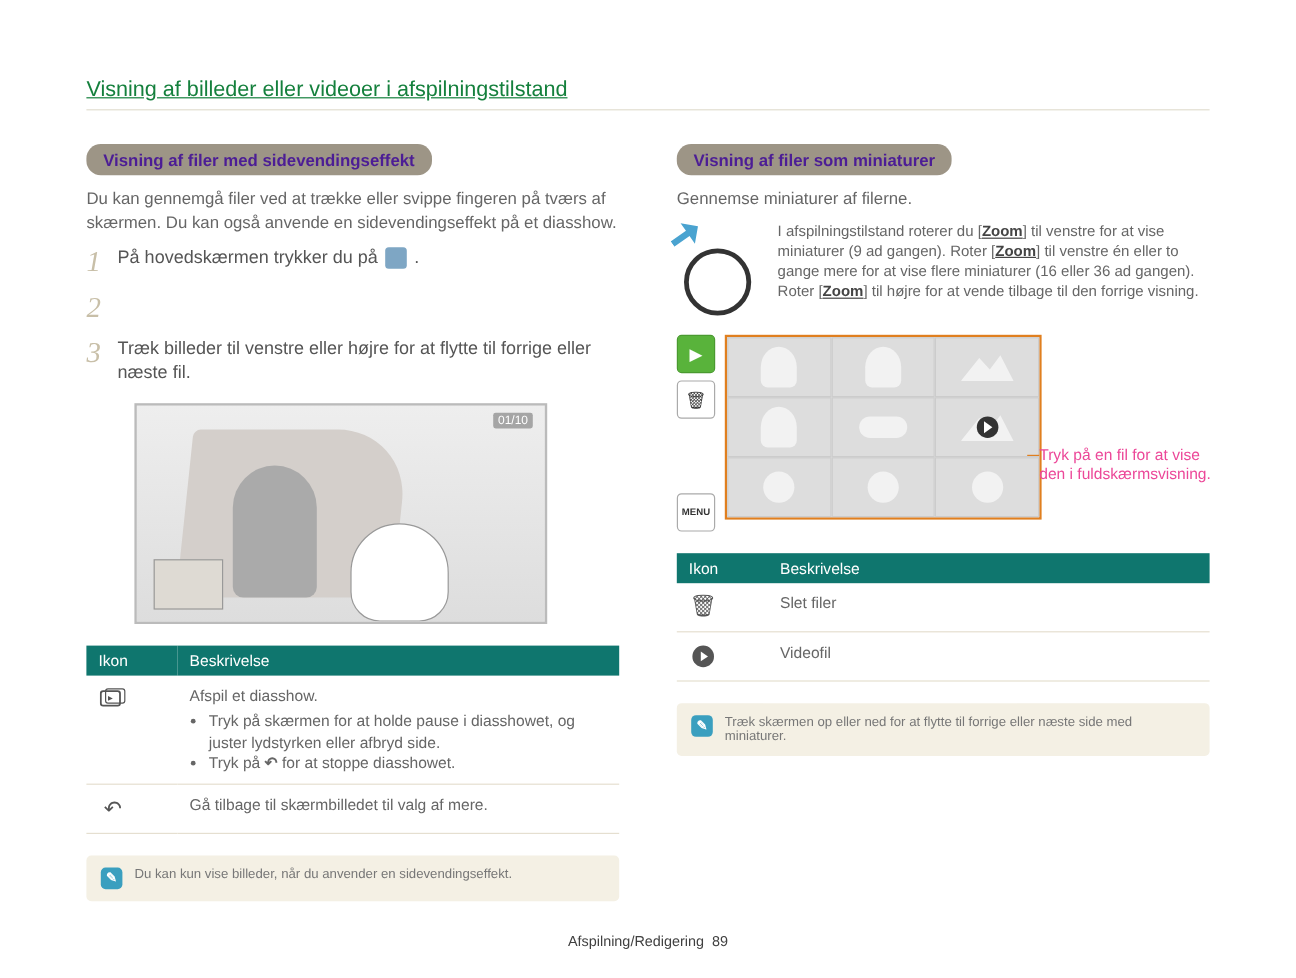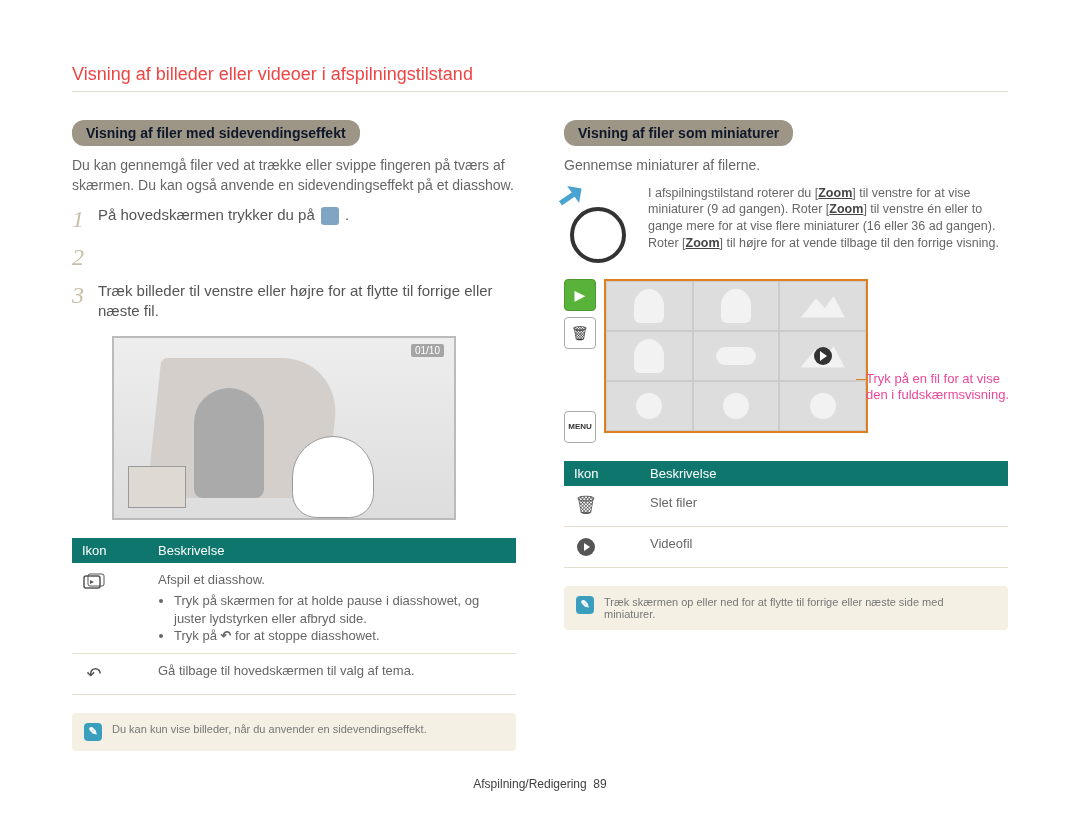--- a/index.html
+++ b/index.html
@@ -10,38 +10,39 @@
     color: #555;
     width: 1080px;
     height: 815px;
     position: relative;
   }
   .page {
     padding: 64px 72px 40px 72px;
   }
   .breadcrumb {
     font-size: 18px;
-    color: #ef4444;
+    color: #15803d;
     font-weight: 300;
     border-bottom: 1px solid #e2ded0;
     padding-bottom: 6px;
     margin-bottom: 28px;
+    text-decoration: underline;
   }
   .columns {
     display: flex;
     gap: 48px;
   }
   .col {
     flex: 1;
     min-width: 0;
   }
   .section-title {
     display: inline-block;
     background: #9d9586;
-    color: #0f172a;
+    color: #4c1d95;
     font-size: 14px;
     padding: 5px 14px;
     border-radius: 12px;
     margin-bottom: 10px;
     font-weight: 600;
   }
   .body-text {
     font-size: 14px;
     line-height: 1.4;
     color: #666;
@@ -259,21 +260,21 @@
                 <span style="font-weight:bold;">↶</span>
                 <span> for at stoppe diasshowet.</span>
               </li>
             </ul>
           </td>
         </tr>
         <tr>
           <td>
                 <div class="cell-icon">↶</div>
               </td>
-          <td>Gå tilbage til hovedskærmen til valg af tema.</td>
+          <td>Gå tilbage til skærmbilledet til valg af mere.</td>
         </tr>
       </tbody>
         </table>
 
       <div class="note">
         <div class="note-icon">✎</div>
         <div>Du kan kun vise billeder, når du anvender en sidevendingseffekt.</div>
       </div>
     </div>
 

